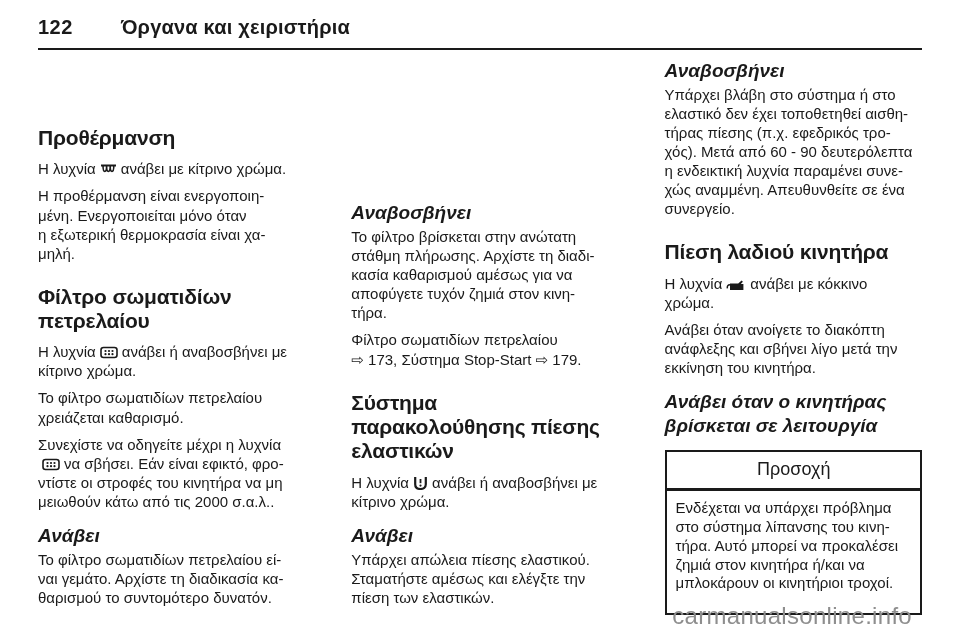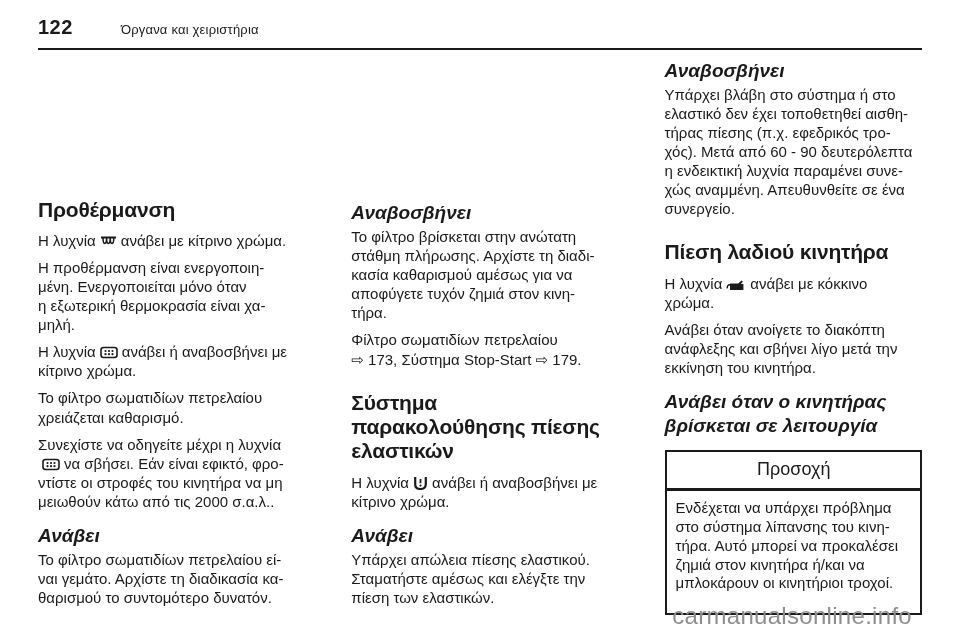--- a/index.html
+++ b/index.html
@@ -3,21 +3,21 @@
 <meta charset="utf-8">
 <style>
   html, body { margin:0; padding:0; }
   body {
     width:960px; height:642px; background:#ffffff; position:relative;
     font-family:"Liberation Sans", sans-serif; color:#1a1a1a; overflow:hidden;
   }
   .page { padding:16px 38px 0 38px; }
   .header { display:flex; align-items:baseline; }
   .pagenum { font-size:20px; font-weight:bold; letter-spacing:.5px; }
-  .chapter { font-size:13px; font-weight:normal; margin-left:48px; letter-spacing:.2px; }
+  .chapter { font-size:20px; font-weight:bold; margin-left:48px; letter-spacing:.2px; }
   .header-rule { height:0; border-top:2px solid #1a1a1a; margin-top:9px; }
 
   .columns { display:flex; margin-top:13px; height:552px; align-items:flex-end;gap:12px; }
   .col { width:272px; }
   .divider { width:2px; background:#1a1a1a; margin:0 15px; }
 
   .h1 {
     font-size:21px; font-weight:bold; line-height:1.16; letter-spacing:-0.2px;
     margin:22px 0 9px 0; white-space:pre-line;
   }
@@ -62,20 +62,22 @@
       <div class="h1">Προθέρμανση</div>
       <p><span>Η λυχνία</span><span class="icon"><svg width="17" height="13" viewBox="0 0 17 13">
               <path d="M1 2.5 h15" stroke="#1a1a1a" stroke-width="2" fill="none"></path>
               <path d="M3 2.5 c0 8 3.6 8 3.6 0 c0 8 3.6 8 3.6 0 c0 8 3.6 8 3.6 0" stroke="#1a1a1a" stroke-width="1.6" fill="none"></path>
             </svg></span><span>ανάβει με κίτρινο χρώμα.</span></p>
       <p>Η προθέρμανση είναι ενεργοποιη-
 μένη. Ενεργοποιείται μόνο όταν
 η εξωτερική θερμοκρασία είναι χα-
 μηλή.</p>
 
+      <div class="h1">Φίλτρο σωματιδίων
+πετρελαίου</div>
       <p><span>Η λυχνία</span><span class="icon"><svg width="18" height="13" viewBox="0 0 18 13">
               <rect x="1" y="1.5" width="16" height="10" rx="2.5" fill="none" stroke="#1a1a1a" stroke-width="1.6"></rect>
               <circle cx="5.5" cy="5" r="1.1" fill="#1a1a1a"></circle>
               <circle cx="9" cy="5" r="1.1" fill="#1a1a1a"></circle>
               <circle cx="12.5" cy="5" r="1.1" fill="#1a1a1a"></circle>
               <circle cx="5.5" cy="8.2" r="1.1" fill="#1a1a1a"></circle>
               <circle cx="9" cy="8.2" r="1.1" fill="#1a1a1a"></circle>
               <circle cx="12.5" cy="8.2" r="1.1" fill="#1a1a1a"></circle>
             </svg></span><span>ανάβει ή αναβοσβήνει με
 κίτρινο χρώμα.</span></p>

